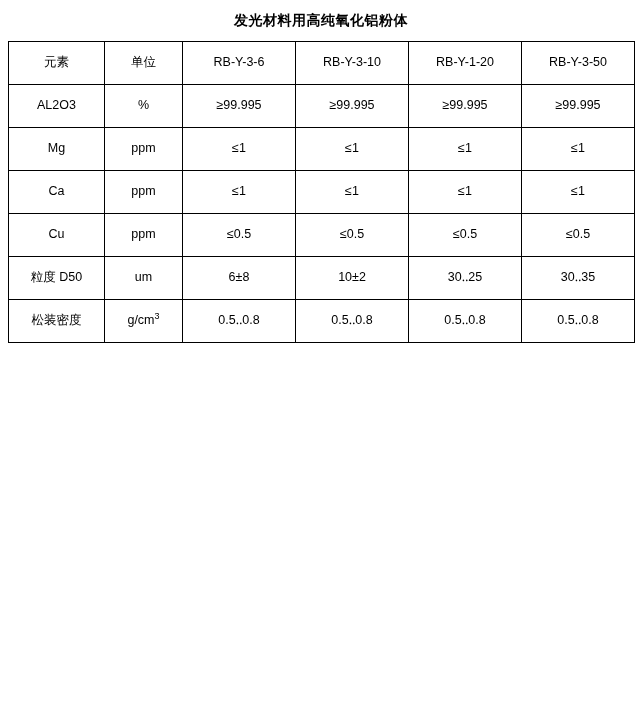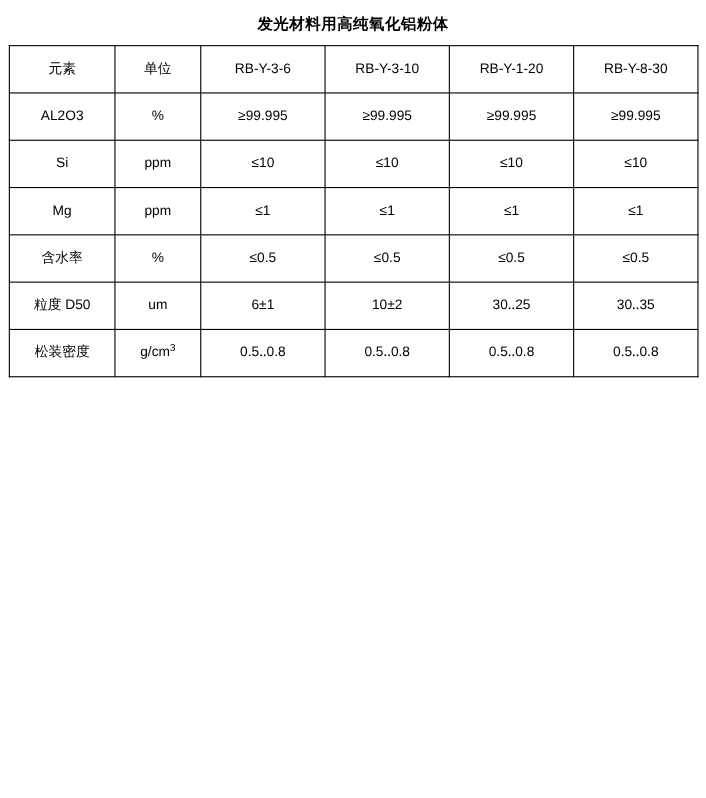--- a/index.html
+++ b/index.html
@@ -22,20 +22,21 @@
     padding: 0;
     background: #ffffff;
   }
   .doc-title {
     text-align: center;
     font-size: 14px;
     font-weight: bold;
     line-height: 1;
     padding: 14px 0 13px 0;
     letter-spacing: 0.5px;
+    font-family: Liberation Mono, monospace;
   }
   table.spec {
     border-collapse: collapse;
     width: 626px;
     margin: 0 8px;
     table-layout: fixed;
   }
   table.spec td {
     border: 1px solid #000000;
     text-align: center;
@@ -71,72 +72,72 @@
       <col class="c-val">
       <col class="c-val">
     </colgroup>
     <tbody>
       <tr>
         <td>元素</td>
         <td>单位</td>
         <td>RB-Y-3-6</td>
         <td>RB-Y-3-10</td>
         <td>RB-Y-1-20</td>
-        <td>RB-Y-8-30</td>
+        <td>RB-Y-3-50</td>
       </tr>
 
 
       <tr>
         <td>AL2O3</td>
         <td>%</td>
         <td>≥99.995</td>
         <td>≥99.995</td>
         <td>≥99.995</td>
         <td>≥99.995</td>
       </tr>
 
-      <tr>
-        <td>Si</td>
-        <td>ppm</td>
-        <td>≤10</td>
-        <td>≤10</td>
-        <td>≤10</td>
-        <td>≤10</td>
-      </tr>
 
 
 
       <tr>
         <td>Mg</td>
         <td>ppm</td>
         <td>≤1</td>
         <td>≤1</td>
         <td>≤1</td>
         <td>≤1</td>
       </tr>
 
-
-
-
-
+      <tr>
+        <td>Ca</td>
+        <td>ppm</td>
+        <td>≤1</td>
+        <td>≤1</td>
+        <td>≤1</td>
+        <td>≤1</td>
+      </tr>
 
       <tr>
-        <td>含水率</td>
-        <td>%</td>
+        <td>Cu</td>
+        <td>ppm</td>
         <td>≤0.5</td>
         <td>≤0.5</td>
         <td>≤0.5</td>
         <td>≤0.5</td>
       </tr>
 
 
+
+
+
+
       <tr>
         <td>粒度 D50</td>
         <td>um</td>
-        <td>6±1</td>
+        <td>6±8</td>
         <td>10±2</td>
         <td>30‥25</td>
         <td>30‥35</td>
       </tr>
 
       <tr>
         <td>松装密度</td>
         <td><span>g/cm</span><sup>3</sup></td>
         <td>0.5‥0.8</td>
         <td>0.5‥0.8</td>

